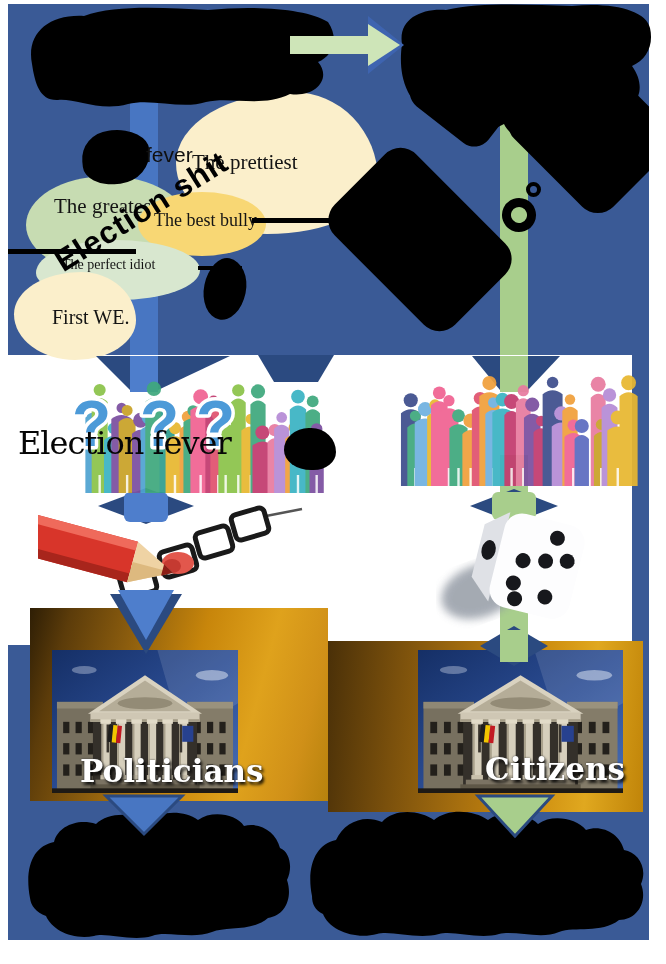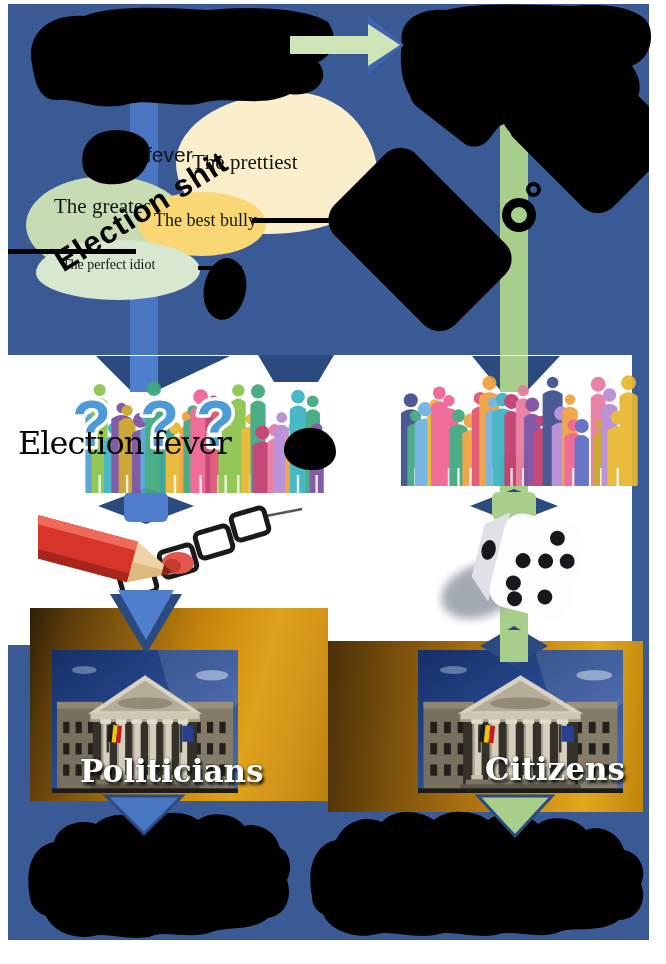--- a/index.html
+++ b/index.html
@@ -110,20 +110,24 @@
     <div class="bub-shape"></div>
     <span class="bub-text">The greatest</span>
   </div>
   <div class="bubble b-bully">
     <div class="bub-shape"></div>
     <span class="bub-text">The best bully</span>
   </div>
   <div class="bubble b-idiot">
     <div class="bub-shape"></div>
     <span class="bub-text">The perfect idiot</span>
+  </div>
+  <div class="bubble b-firstwe">
+    <div class="bub-shape"></div>
+    <span class="bub-text">First WE.</span>
   </div>
 
   <svg class="abs overlay lyr4">
     <path class="f-black" d="M32,64 C26,34 48,14 84,16 C116,4 168,8 208,10 C256,5 308,9 328,22 C340,40 332,56 318,62
          C332,78 316,98 290,94 C262,108 230,96 206,102 C182,110 152,98 128,104 C100,112 74,98 58,100
          C40,101 35,84 32,64 Z"></path>
     <path class="f-black" d="M402,44 C398,20 420,8 446,10 C482,2 530,5 572,6 C612,2 646,10 650,28 C654,46 646,60 632,66
          C648,88 638,112 612,110 C622,128 610,144 592,138 C576,152 556,144 546,132 C530,142 510,138 504,124
          C488,134 466,130 460,112 C440,116 416,108 408,92 C400,76 400,58 402,44 Z"></path>
   </svg>

